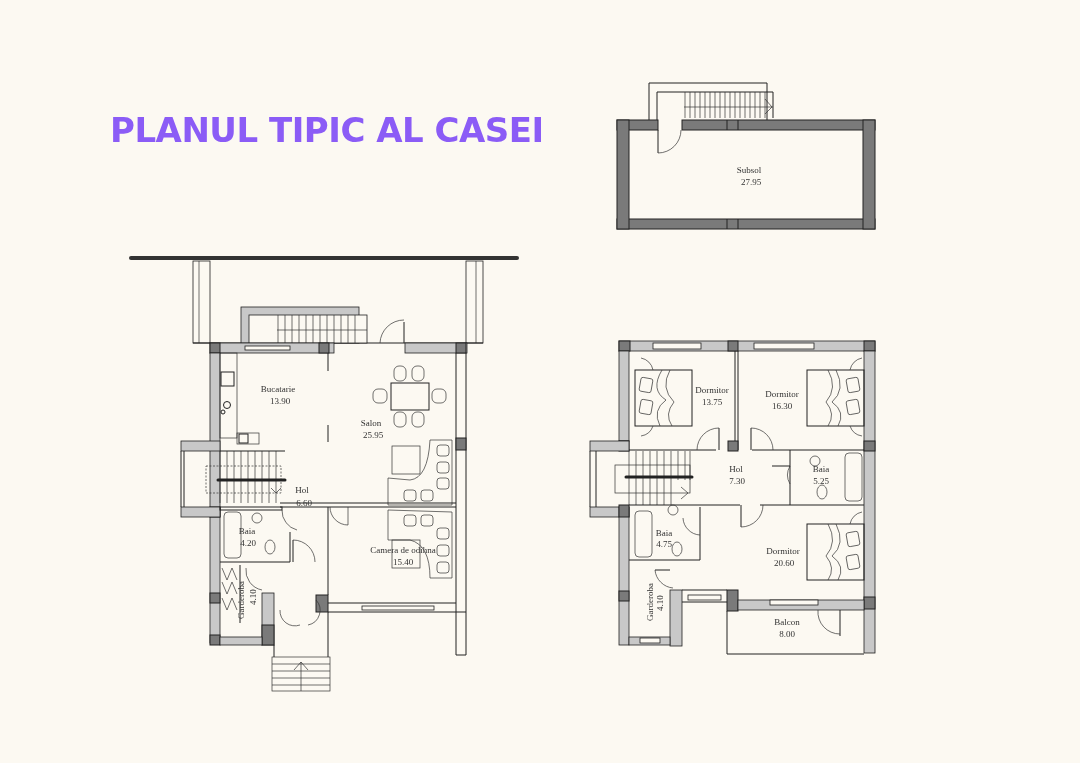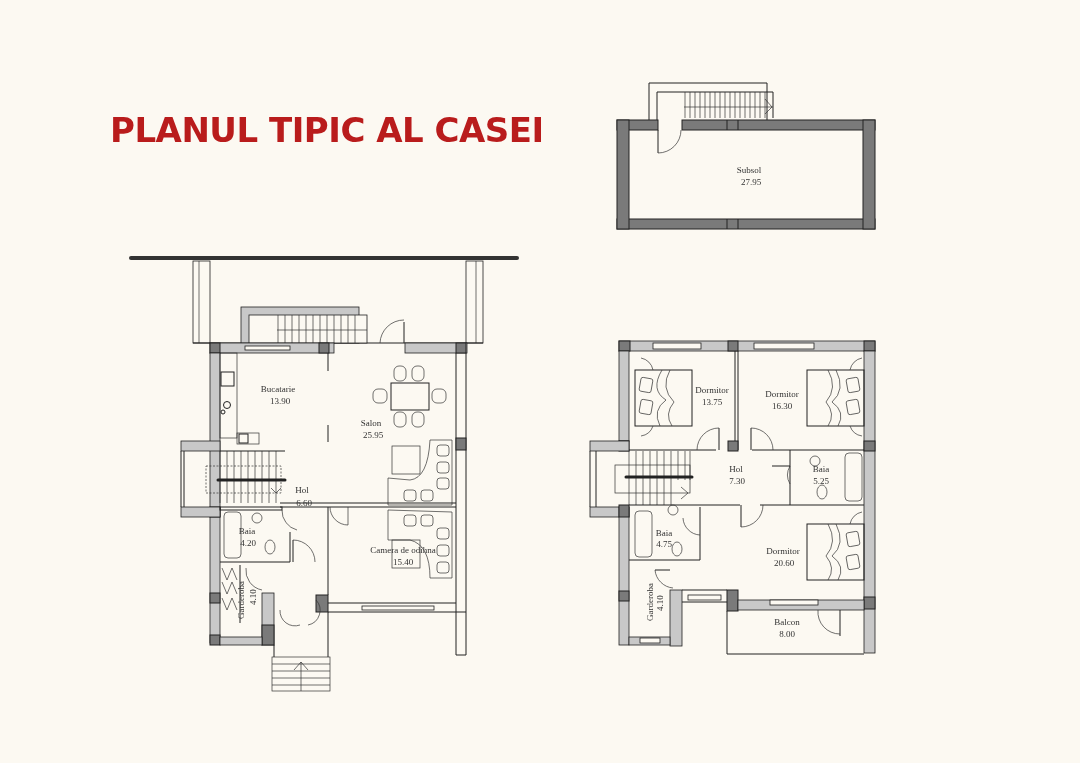--- a/index.html
+++ b/index.html
@@ -1,17 +1,17 @@
 <!DOCTYPE html>
 <html><head>
 <meta charset="utf-8">
 <style>
   html, body { margin:0; padding:0; }
   body { width:1080px; height:763px; background:#fcf9f2; position:relative; overflow:hidden; font-family:"DejaVu Serif", serif; }
-  .title { position:absolute; left:110px; top:110px; font-family:"DejaVu Sans", sans-serif; font-weight:bold; font-size:34px; letter-spacing:-0.5px; color:#b91c1c; white-space:nowrap; }
+  .title { position:absolute; left:110px; top:110px; font-family:"DejaVu Sans", sans-serif; font-weight:bold; font-size:34px; letter-spacing:-0.5px; color:#8b5cf6; white-space:nowrap; }
   svg { position:absolute; left:0; top:0; }
   .lbl { font-family:"Liberation Serif","DejaVu Serif", serif; font-size:9px; fill:#333; text-anchor:middle; }
   .wall { fill:#7a7a7a; stroke:#222; stroke-width:1; }
   .wallL { fill:#c8c8c8; stroke:#222; stroke-width:0.8; }
   .ln { stroke:#222; stroke-width:1; fill:none; }
   .thin { stroke:#333; stroke-width:0.7; fill:none; }
   .win { fill:#fcf9f2; stroke:#222; stroke-width:0.8; }
 </style>
 </head>
 <body>

